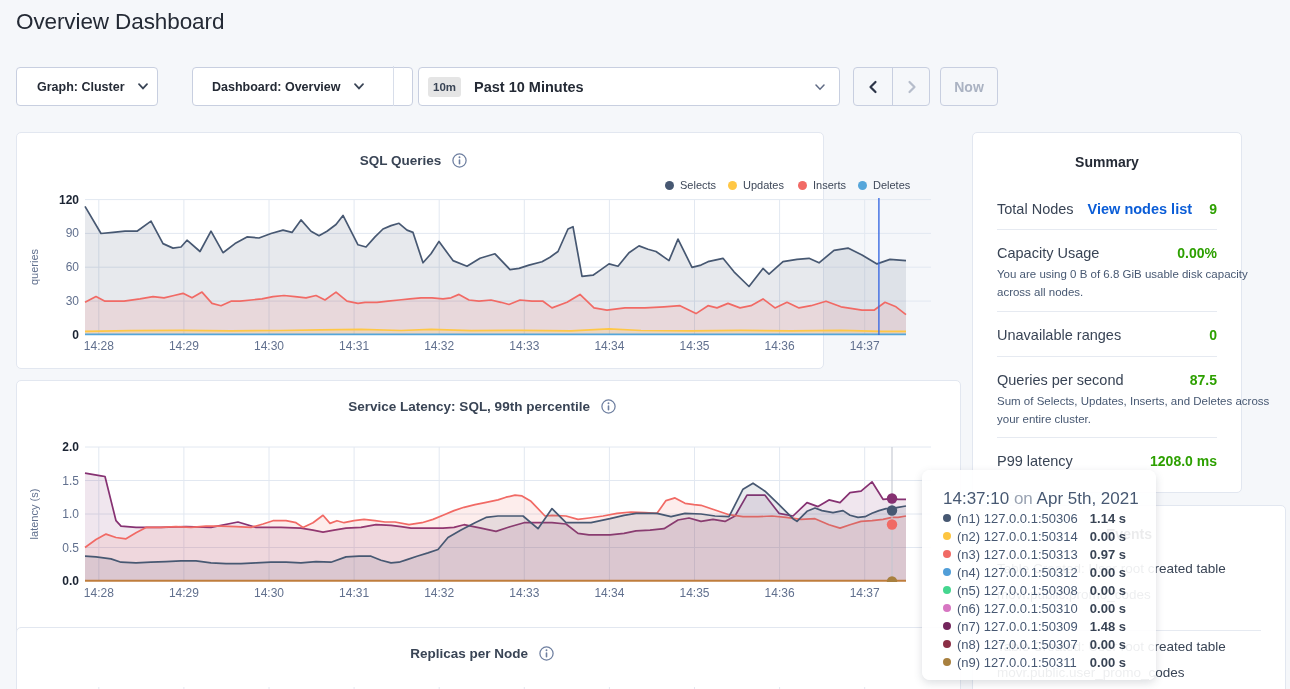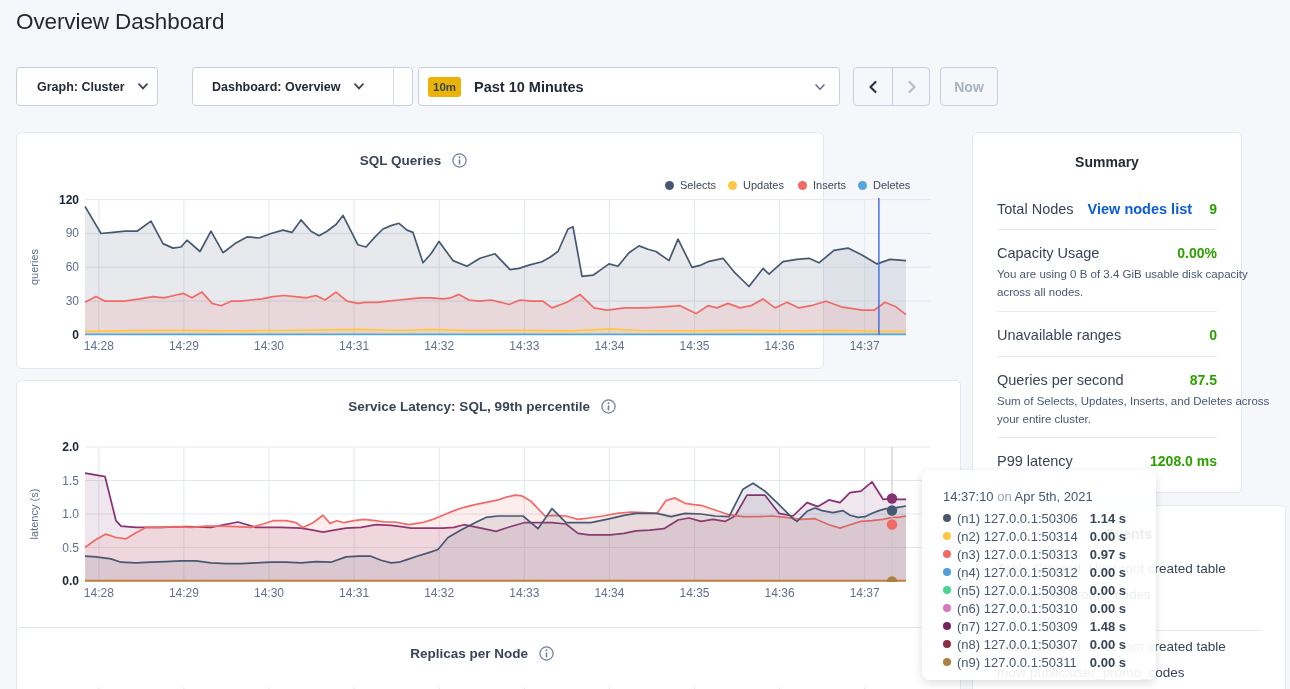--- a/index.html
+++ b/index.html
@@ -6,42 +6,42 @@
   font-family:"Liberation Sans", sans-serif; color:#242a35; position:relative; }
 .abs { position:absolute; }
 .card { position:absolute; background:#fff; border:1px solid #e2e7f0; border-radius:5px; }
 h1 { position:absolute; left:16px; top:9px; font-size:22.5px; font-weight:400; color:#242a35; letter-spacing:-0.1px; }
 .btn { position:absolute; top:67px; height:39px; background:#fff; border:1px solid #c8cfe0; border-radius:4px;
   display:flex; align-items:center; font-size:12.5px; font-weight:bold; color:#242a35; }
 .chev { display:inline-block; width:10px; height:7px; margin-left:13px; }
 .vdiv { position:absolute; left:393px; top:66px; width:1px; height:40px; background:#d8deea; }
 .timebox { position:absolute; left:418px; top:67px; width:422px; height:39px; background:#fff; border:1px solid #c8cfe0;
   border-radius:4px; display:flex; align-items:center; }
-.badge10 { background:#eab308; color:#394455; font-weight:bold; font-size:11.5px; border-radius:3px;
+.badge10 { background:#e5e5e5; color:#394455; font-weight:bold; font-size:11.5px; border-radius:3px;
   padding:4px 5px; margin-left:9px; }
 .timetext { font-size:14.5px; font-weight:bold; color:#242a35; margin-left:13px; }
 .timechev { position:absolute; right:14px; top:16px; width:10px; height:7px; }
 .arrowgrp { position:absolute; left:853px; top:67px; width:77px; height:39px; border:1px solid #c8cfe0; border-radius:4px; }
 .arrowgrp .mid { position:absolute; left:38px; top:0; width:1px; height:37px; background:#c8cfe0; }
 .nowbtn { position:absolute; left:940px; top:67px; width:58px; height:39px; border:1px solid #c8cfe0; border-radius:4px;
   display:flex; align-items:center; justify-content:center; font-size:14px; font-weight:bold; color:#aab2c2; }
 .ctitle { position:absolute; width:100%; text-align:center; font-size:13.5px; font-weight:bold; color:#394455; }
 .ctitle .info { display:inline-block; vertical-align:-3px; margin-left:7px; }
 .legend { position:absolute; left:0; top:0; width:100%; height:0; font-size:11px; color:#3e4859; }
 .litem { position:absolute; top:46px; white-space:nowrap; }
 .ldot { display:inline-block; width:9px; height:9px; border-radius:50%; margin-right:6px; vertical-align:-1px; }
 .sumrow { position:absolute; left:24px; right:24px; display:flex; align-items:baseline; }
 .sumlabel { font-size:14.5px; font-weight:normal; color:#394455; }
 .sumval { margin-left:auto; font-size:14px; font-weight:bold; color:#2da000; }
 .sumsub { position:absolute; left:24px; width:276px; font-size:11.5px; color:#475872; line-height:17.5px; }
 .sumdiv { position:absolute; left:24px; right:24px; height:1px; background:#e6eaf1; }
 .link { color:#0b5dd7; font-weight:bold; font-size:14.5px; }
 .tooltip { position:absolute; left:922px; top:470px; width:234px; height:210px; background:rgba(255,255,255,0.91);
   border-radius:8px; box-shadow:0 3px 9px rgba(60,70,90,0.18); z-index:10; }
-.tthead { position:absolute; left:943px; top:489px; font-size:13px; color:#475872; z-index:11;text-align:right; }
+.tthead { position:absolute; left:943px; top:489px; font-size:17px; color:#475872; z-index:11;text-align:right; }
 .ttrow { display:flex; align-items:center; height:18px; font-size:13px; color:#475872; }
 .ttdot { width:8px; height:8px; border-radius:50%; margin-right:6px; flex:none; }
 .ttlabel { white-space:nowrap; }
 .ttval { margin-left:auto; font-weight:bold; color:#394455; }
 .event { font-size:13.5px; color:#394455; line-height:26px; }
 </style></head>
 <body>
 <h1>Overview Dashboard</h1>
 
 <div class="btn" style="left:16px; width:142px; padding-left:20px;">Graph: Cluster<svg class="chev" viewBox="0 0 10 7">
@@ -206,21 +206,21 @@
   <div class="sumrow" style="top:68px;">
       <span class="sumlabel">Total Nodes</span>
       <span class="link" style="margin-left:14px;">View nodes list</span>
       <span class="sumval">9</span>
     </div>
   <div class="sumdiv" style="top:96px;"></div>
   <div class="sumrow" style="top:112px;">
       <span class="sumlabel">Capacity Usage</span>
       <span class="sumval">0.00%</span>
     </div>
-  <div class="sumsub" style="top:133px;">You are using 0 B of 3.4 GiB usable disk capacity across all nodes.</div>
+  <div class="sumsub" style="top:133px;">You are using 0 B of 6.8 GiB usable disk capacity across all nodes.</div>
   <div class="sumdiv" style="top:178px;"></div>
   <div class="sumrow" style="top:194px;gap:20px;">
       <span class="sumlabel">Unavailable ranges</span>
       <span class="sumval">0</span>
     </div>
   <div class="sumdiv" style="top:223px;"></div>
   <div class="sumrow" style="top:239px;align-items:center;">
       <span class="sumlabel">Queries per second</span>
       <span class="sumval">87.5</span>
     </div>

